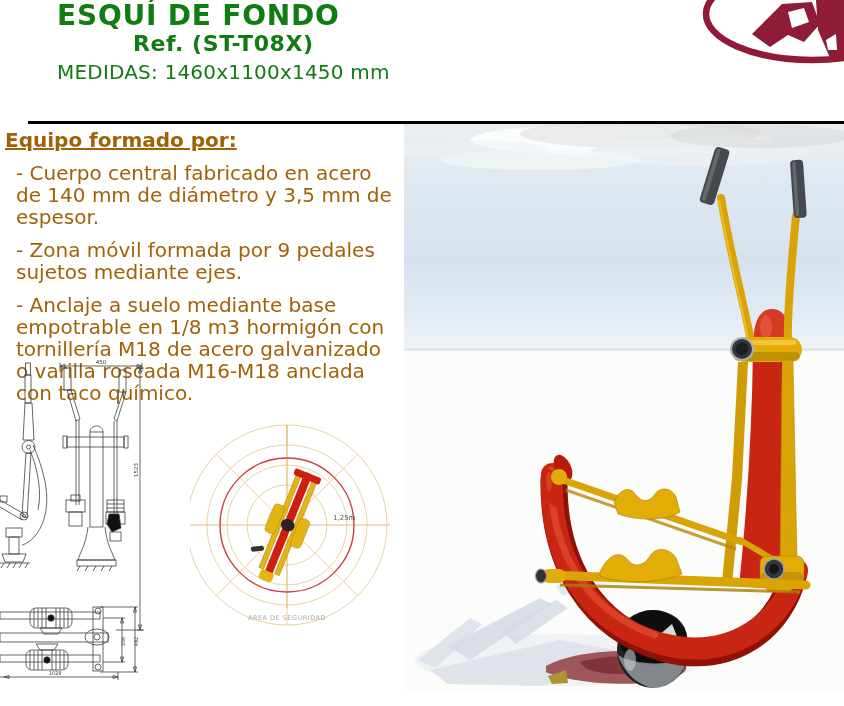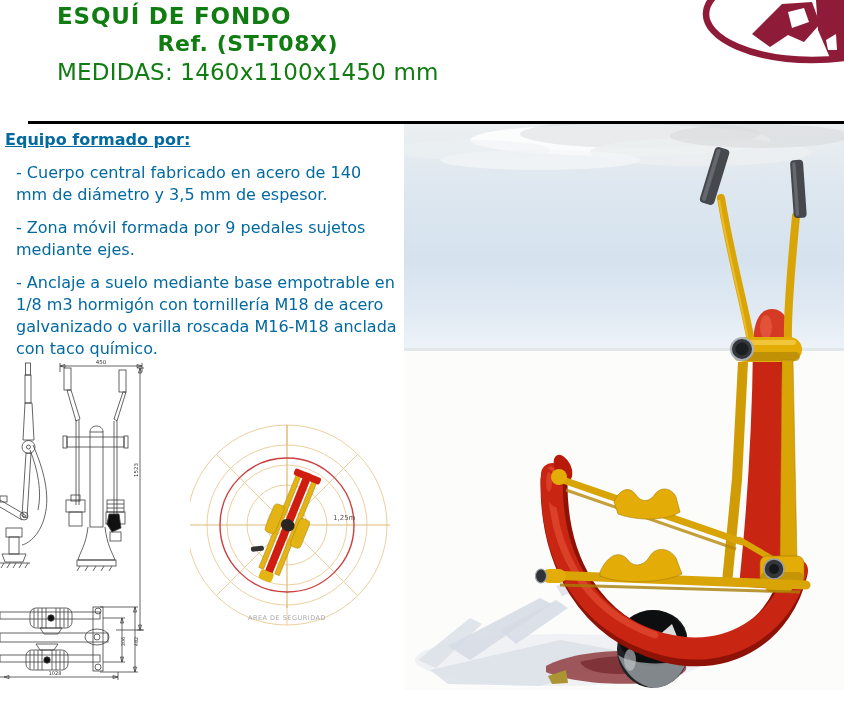--- a/index.html
+++ b/index.html
@@ -1,26 +1,26 @@
 <!DOCTYPE html>
 <html><head>
 <meta charset="utf-8">
 <style>
   html,body{margin:0;padding:0;background:#fff;}
   #page{position:relative;width:844px;height:706px;background:#fff;overflow:hidden;
         font-family:"DejaVu Sans","Liberation Sans",sans-serif;}
   
   .hdr{position:absolute;left:57px;top:2px;color:#117c11;}
-  .hdr .t1{font-size:23px;font-weight:bold;letter-spacing:.8px;line-height:28px;margin:0;}
+  .hdr .t1{font-size:28px;font-weight:bold;letter-spacing:.8px;line-height:28px;margin:0;}
   .hdr .t2{font-size:22px;font-weight:bold;letter-spacing:.6px;line-height:28px;margin:0;text-align:center;}
-  .hdr .t3{font-size:23px;font-weight:normal;letter-spacing:.2px;line-height:29px;margin:0;}
+  .hdr .t3{font-size:20px;font-weight:normal;letter-spacing:.2px;line-height:29px;margin:0;}
   #logo{position:absolute;right:0;top:0;width:154px;height:72px;}
   #divider{position:absolute;left:28px;top:121px;width:816px;height:3px;background:#000;}
   
-  .desc{position:absolute;left:5px;top:129px;width:403px;color:#0369a1;font-size:16px;line-height:22px;}
+  .desc{position:absolute;left:5px;top:129px;width:403px;color:#a16207;font-size:20px;line-height:22px;}
   .desc .head{font-weight:bold;text-decoration:underline;margin:0 0 1px 0;}
   .desc p{margin:11px;}
   
   #tech{position:absolute;left:0;top:355px;}
   #safety{position:absolute;left:190px;top:403px;}
   #render{position:absolute;left:404px;top:124px;}
   svg text{font-family:"DejaVu Sans","Liberation Sans",sans-serif;}
 </style>
 </head>
 <body>

